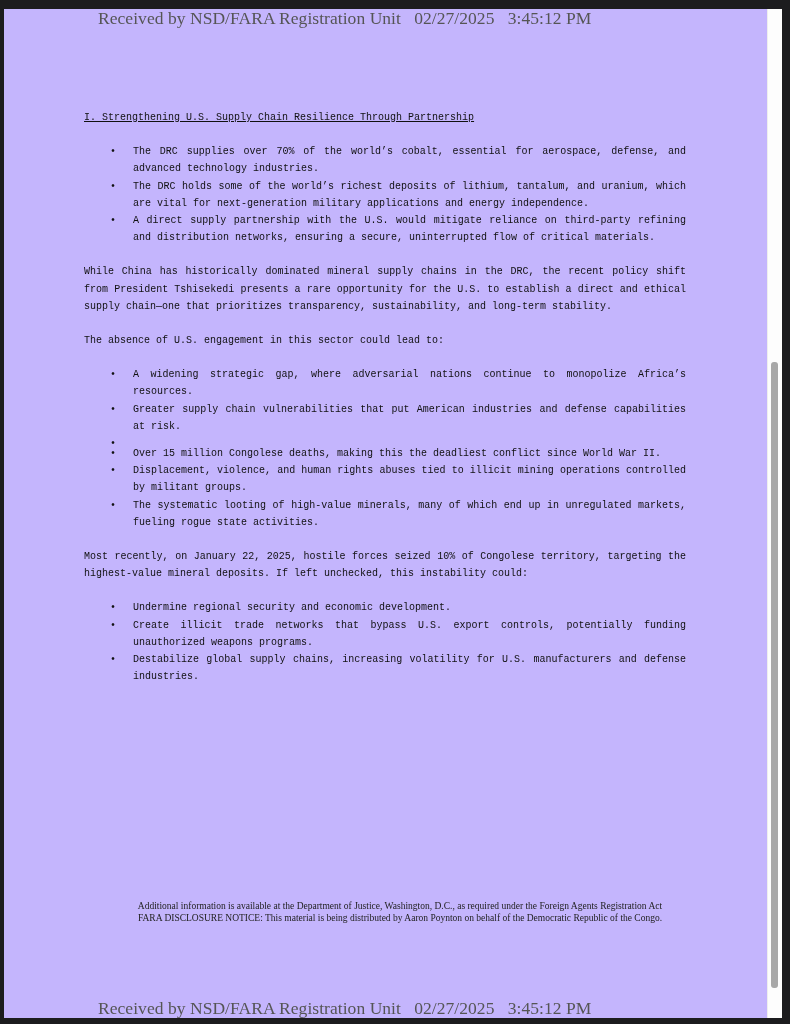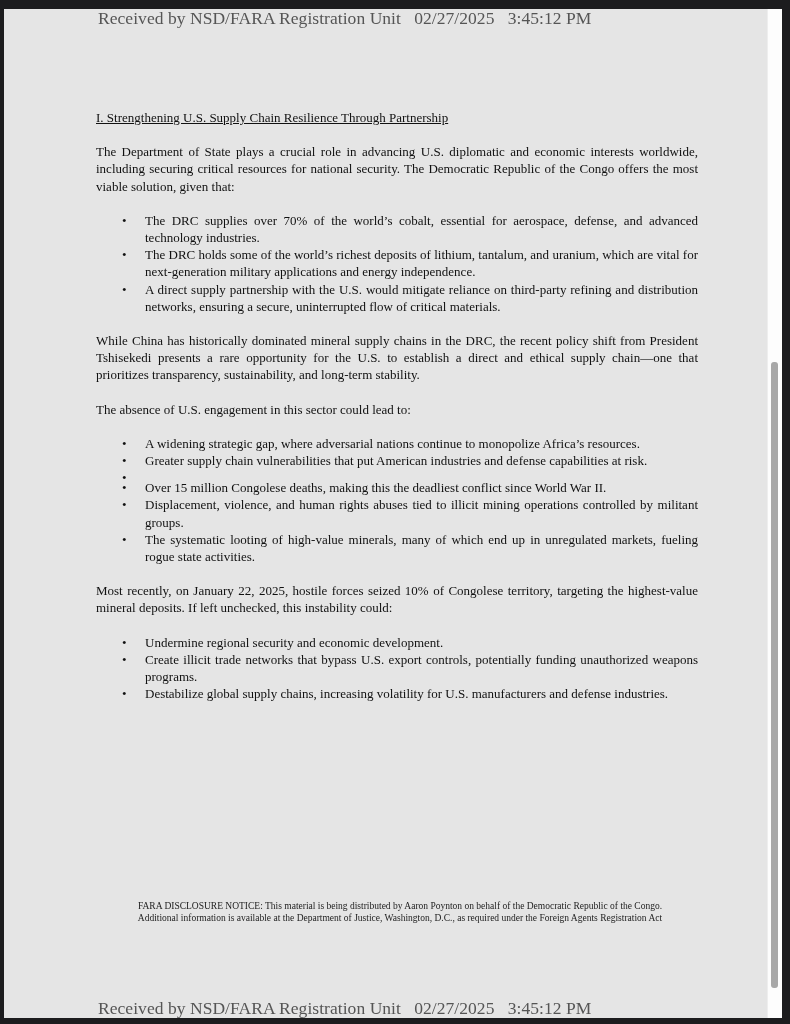--- a/index.html
+++ b/index.html
@@ -14,40 +14,41 @@
     overflow: hidden;
     font-family: "Liberation Serif", "DejaVu Serif", serif;
     color: #111;
   }
   .viewer {
     position: absolute;
     left: 4px;
     top: 9px;
     width: 778px;
     height: 1009px;
-    background: #e5e5e5;
+    background: #c4b5fd;
     overflow: hidden;
   }
   .stamp {
     position: absolute;
     left: 94px;
     font-size: 17.5px;
     color: #555;
     white-space: pre;
     letter-spacing: 0.05px;
   }
   .stamp.top { top: -1px; }
   .stamp.bottom { top: 989px; }
   .page {
     position: absolute;
-    left: 92px;
+    left: 80px;
     top: 100px;
     width: 602px;
-    font-size: 13px;
+    font-size: 10px;
     line-height: 17.2px;
+    font-family: Liberation Mono, monospace;
   }
   .heading {
     text-decoration: underline;
     margin: 0 0 17px 0;
   }
   p.para {
     margin: 0 0 17px 0;
     text-align: justify;
     text-align-last: left;
   }
@@ -99,21 +100,20 @@
 </head>
 <body>
 
 <div class="viewer">
 
   <div class="stamp top">Received by NSD/FARA Registration Unit   02/27/2025   3:45:12 PM</div>
 
   <div class="page">
 
     <div class="heading">I. Strengthening U.S. Supply Chain Resilience Through Partnership</div>
-    <p class="para">The Department of State plays a crucial role in advancing U.S. diplomatic and economic interests worldwide, including securing critical resources for national security. The Democratic Republic of the Congo offers the most viable solution, given that:</p>
 
     <ul class="bullets">
       <li><span class="dot">•</span><span>The DRC supplies over 70% of the world’s cobalt, essential for aerospace, defense, and advanced technology industries.</span></li>
       <li><span class="dot">•</span><span>The DRC holds some of the world’s richest deposits of lithium, tantalum, and uranium, which are vital for next-generation military applications and energy independence.</span></li>
       <li><span class="dot">•</span><span>A direct supply partnership with the U.S. would mitigate reliance on third-party refining and distribution networks, ensuring a secure, uninterrupted flow of critical materials.</span></li>
     </ul>
 
     <p class="para">While China has historically dominated mineral supply chains in the DRC, the recent policy shift from President Tshisekedi presents a rare opportunity for the U.S. to establish a direct and ethical supply chain—one that prioritizes transparency, sustainability, and long-term stability.</p>
     <p class="para">The absence of U.S. engagement in this sector could lead to:</p>
 
@@ -133,22 +133,22 @@
     <p class="para">Most recently, on January 22, 2025, hostile forces seized 10% of Congolese territory, targeting the highest-value mineral deposits. If left unchecked, this instability could:</p>
 
     <ul class="bullets">
       <li><span class="dot">•</span><span>Undermine regional security and economic development.</span></li>
       <li><span class="dot">•</span><span>Create illicit trade networks that bypass U.S. export controls, potentially funding unauthorized weapons programs.</span></li>
       <li><span class="dot">•</span><span>Destabilize global supply chains, increasing volatility for U.S. manufacturers and defense industries.</span></li>
     </ul>
   </div>
 
   <div class="notice">
+    <div>Additional information is available at the Department of Justice, Washington, D.C., as required under the Foreign Agents Registration Act</div>
     <div>FARA DISCLOSURE NOTICE:  This material is being distributed by Aaron Poynton on behalf of the Democratic Republic of the Congo.</div>
-    <div>Additional information is available at the Department of Justice, Washington, D.C., as required under the Foreign Agents Registration Act</div>
   </div>
 
   <div class="stamp bottom">Received by NSD/FARA Registration Unit   02/27/2025   3:45:12 PM</div>
 
   <div class="scrollbar-track">
     <div class="scrollbar-thumb" style="top: 353px; height: 626px;"></div>
   </div>
 </div>
 
 </body></html>

